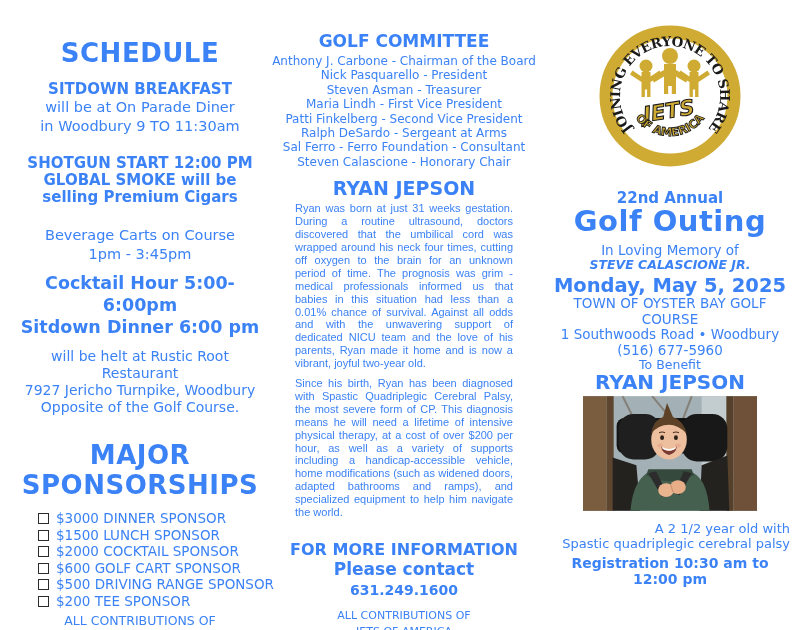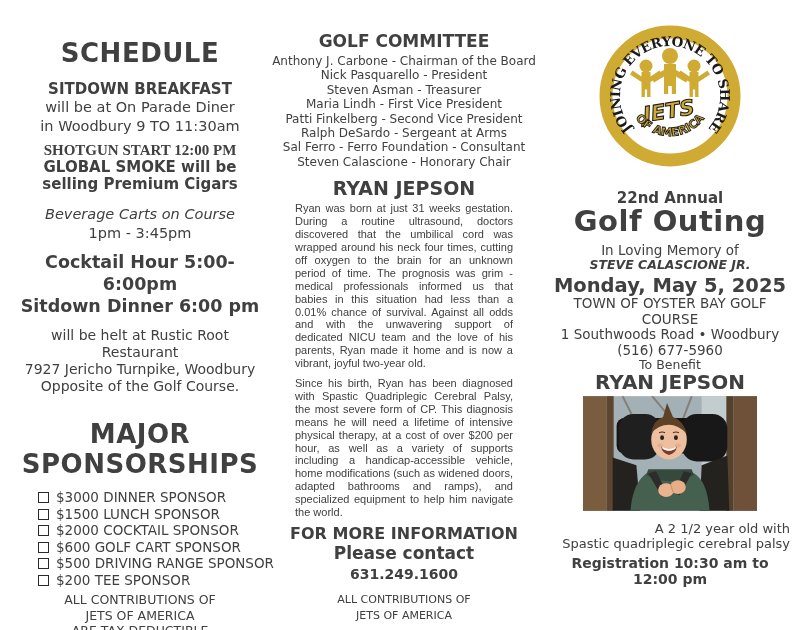--- a/index.html
+++ b/index.html
@@ -1,49 +1,49 @@
 <!DOCTYPE html>
 <html><head>
 <meta charset="utf-8">
 <style>
   html,body{margin:0;padding:0;background:#ffffff;}
   .page{
     position:relative;width:810px;height:630px;background:#ffffff;
-    color:#404040;font-family:"DejaVu Sans",sans-serif;overflow:hidden;
+    color:#3b82f6;font-family:"DejaVu Sans",sans-serif;overflow:hidden;
   }
   .col{position:absolute;text-align:center;}
   #col-left{left:20px;top:38px;width:240px;}
   #col-mid{left:270px;top:28px;width:268px;}
   #col-right{left:550px;top:14px;width:240px;}
 
   
   .h-big{font-size:26px;line-height:30px;font-weight:bold;letter-spacing:.5px;}
   .l-sub{font-size:15px;line-height:18px;font-weight:bold;margin-top:12px;}
   .l-line{font-size:14.5px;line-height:18.5px;}
   .l-bold15{font-size:15px;line-height:17px;font-weight:bold;}
-  .mt7{margin-top:7px;font-family:Liberation Serif, serif;} .mt9{margin-top:9px;} .mt10{margin-top:10px;}
-  .mt12{margin-top:12px;font-style:italic;} .mt24{margin-top:24px;}
+  .mt7{margin-top:20px;} .mt9{margin-top:9px;} .mt10{margin-top:10px;}
+  .mt12{margin-top:20px;} .mt24{margin-top:24px;}
   .l-cocktail{font-size:17.5px;line-height:22px;font-weight:bold;text-align:center;}
   .l-venue{font-size:14px;line-height:17px;}
   .sponsor-list{list-style:none;margin:10px 0 0 0;padding:0 0 0 18px;text-align:left;}
   .sponsor-list li{font-size:13.5px;line-height:16.5px;white-space:nowrap;}
   .cbx{display:inline-block;width:9px;height:9px;border:1.6px solid #2a2a2a;
        margin-right:7px;vertical-align:-1px;background:#fff;}
   .contrib{font-size:12.5px;line-height:15.5px;margin-top:4px;}
 
   
   .m-title{font-size:17px;line-height:19px;font-weight:bold;margin-top:4px;}
   .committee{margin-top:3px;font-size:12px;line-height:14.4px;}
   .m-ryan{font-size:19px;line-height:20px;font-weight:bold;margin-top:9px;}
   .para{
     width:218px;margin:4px auto 0 auto;text-align:justify;
     font-family:"Liberation Sans",sans-serif;font-size:11px;line-height:12.9px;
   }
   .para.second{margin-top:7px;}
-  .m-info{font-size:16px;line-height:18px;font-weight:bold;margin-top:6px;}
+  .m-info{font-size:16px;line-height:18px;font-weight:bold;margin-top:22px;}
   .m-contact{font-size:17px;line-height:20px;font-weight:bold;}
   .m-phone{font-size:14px;line-height:22px;font-weight:bold;}
   .contrib-sm{font-size:11px;line-height:15.5px;margin-top:7px;}
 
   
   .logo-wrap{margin-top:6px;}
   .r-annual{font-size:15px;line-height:16px;font-weight:bold;margin-top:14px;}
   .r-event{font-size:29px;line-height:30px;font-weight:bold;letter-spacing:.5px;}
   .r-memory{font-size:13.5px;line-height:15px;margin-top:7px;}
   .r-name{font-size:12.5px;line-height:14px;font-weight:bold;font-style:italic;}

